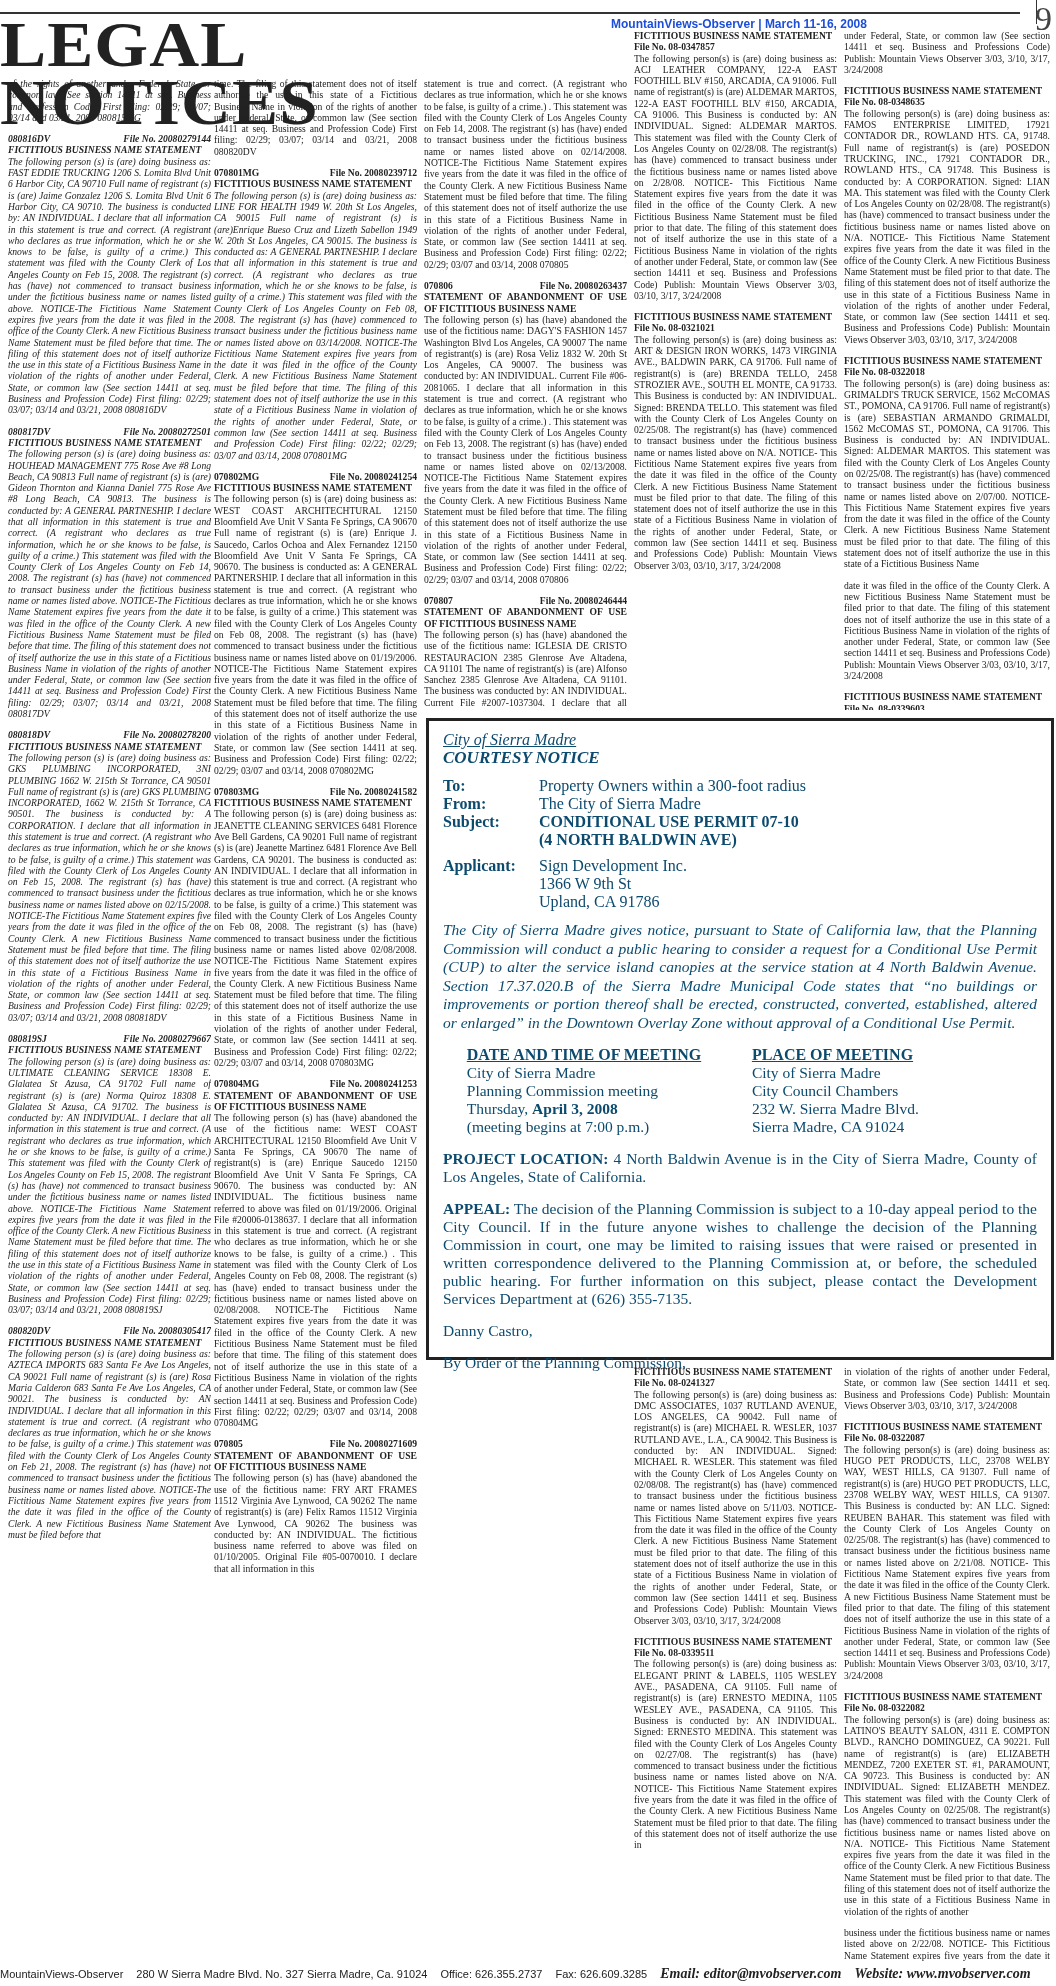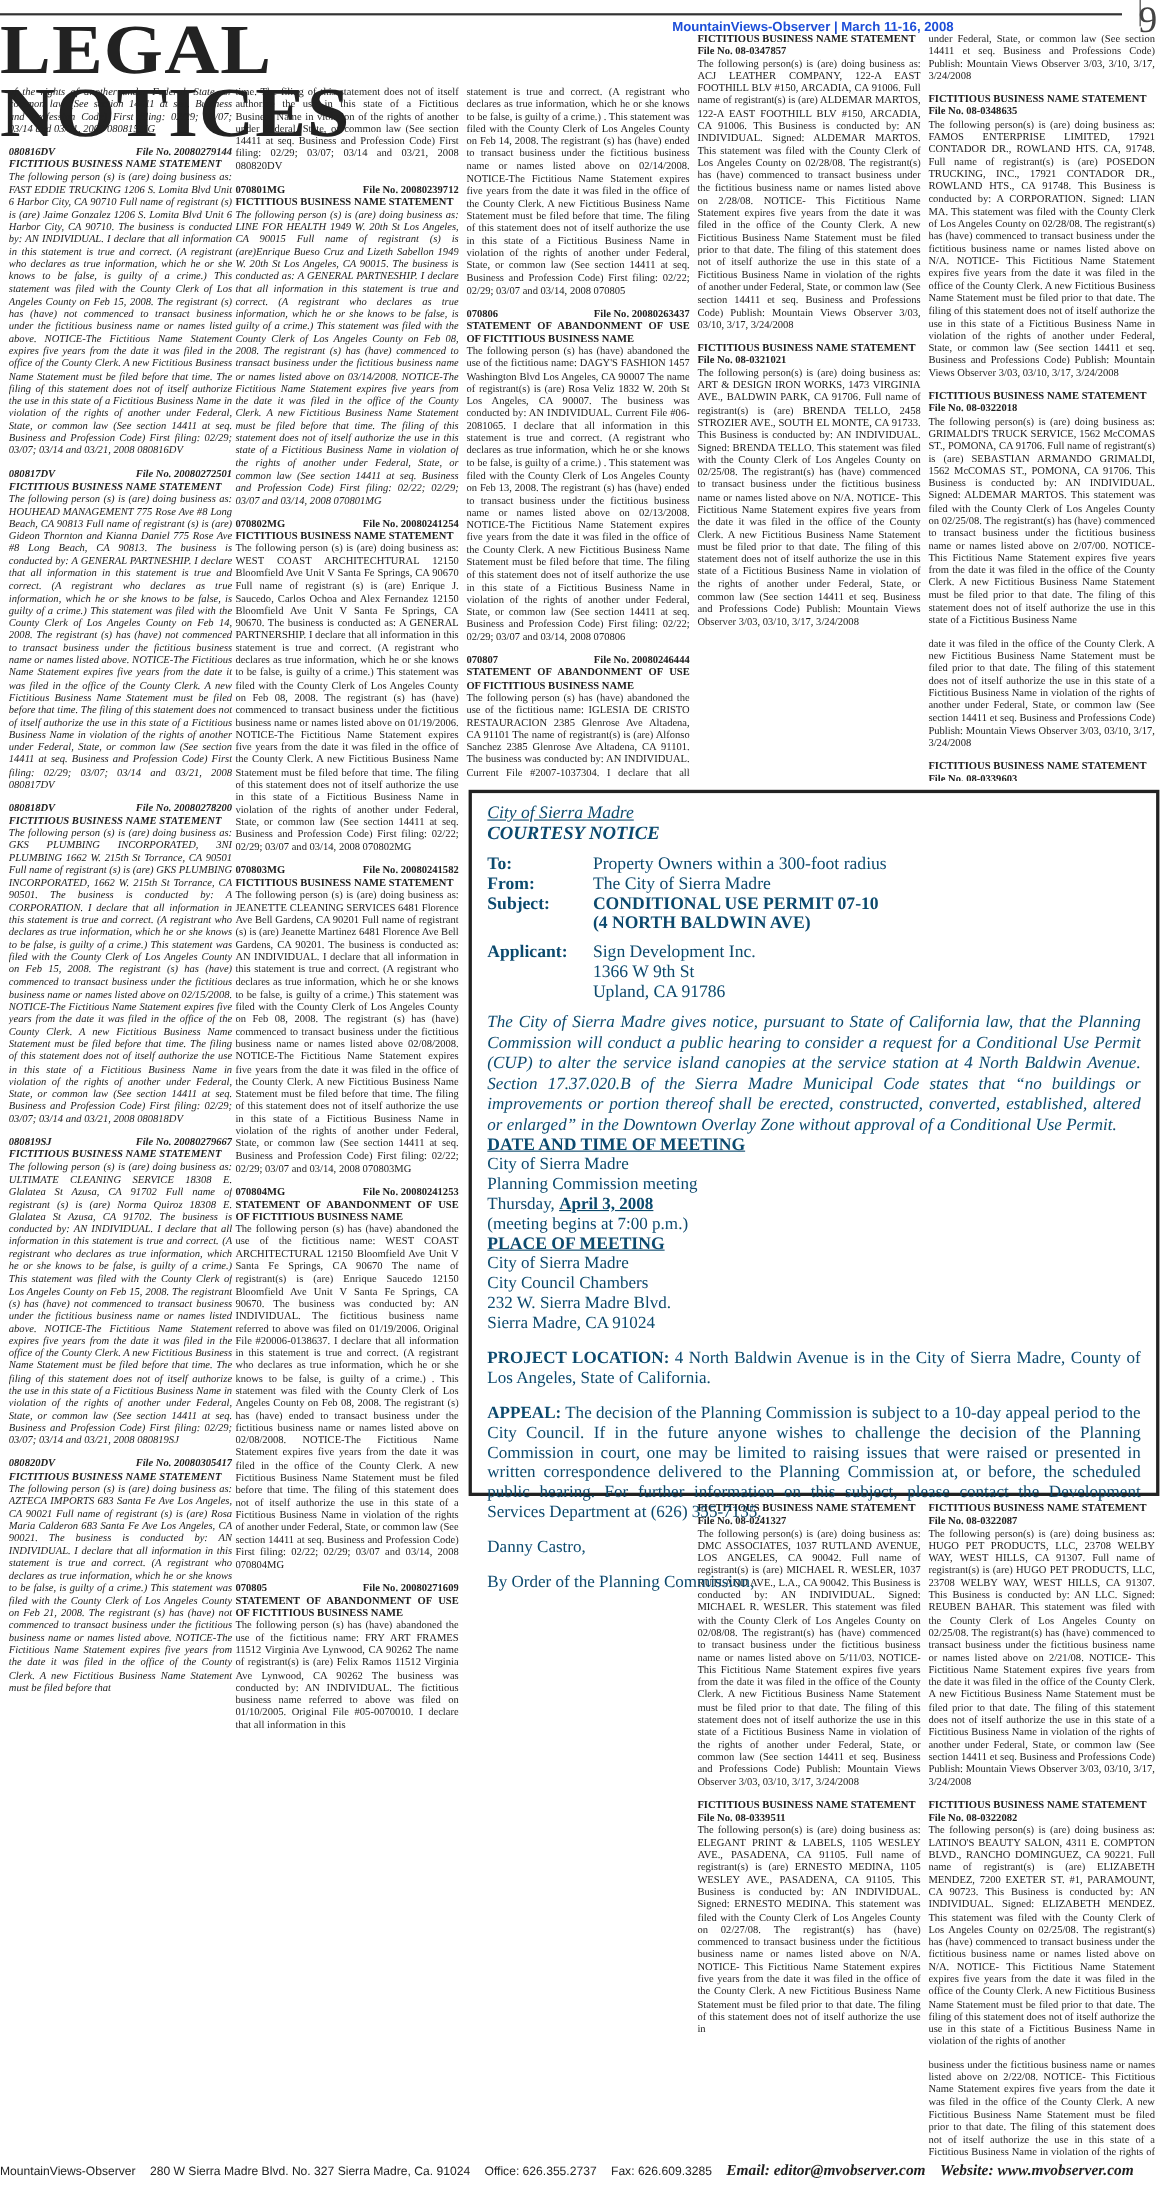--- a/index.html
+++ b/index.html
@@ -17,21 +17,21 @@
   .hd .fileno{float:right;}
   .it{font-style:italic;}
   .b{font-weight:bold;}
   .box{position:absolute;left:426px;top:718px;width:628px;height:642px;border:3px solid #222;box-sizing:border-box;padding:10px 14px;font-size:15.5px;line-height:18px;color:#0c4a6e;}
   .box .city{font-style:italic;text-decoration:underline;font-size:16px;}
   .box .courtesy{font-style:italic;font-weight:bold;font-size:17px;margin-bottom:10px;}
   .box table{border-collapse:collapse;}
   .box td{padding:0;vertical-align:top;font-size:16px;line-height:18px;}
   .box td.k{font-weight:bold;width:96px;}
   .box .intro{font-style:italic;margin-top:10px;font-size:15.5px;line-height:18.5px;text-align:justify;}
-  .mt{display:flex;justify-content:center;flex-direction:column;}
+  .mt{display:flex;justify-content:center;margin-top:14px;}
   .mt .h{font-weight:bold;text-decoration:underline;font-size:16px;}
   .box .para{margin-top:14px;text-align:justify;}
   .footer{position:absolute;left:0;top:1966px;width:1056px;height:20px;font-family:"Liberation Sans",sans-serif;font-size:11px;color:#222;white-space:nowrap;}
   .footer span{margin-right:10px;}
   .footer .em{font-family:"Liberation Serif",serif;font-style:italic;font-weight:bold;font-size:14px;}
 </style>
 </head>
 <body>
 
 <div class="topline"></div>
@@ -164,20 +164,23 @@
       <div class="hd">
         <div>FICTITIOUS BUSINESS NAME STATEMENT</div>
         <div>File No. 08-0339511</div>
       </div>
       <p>The following person(s) is (are) doing business as: ELEGANT PRINT &amp; LABELS, 1105 WESLEY AVE., PASADENA, CA 91105. Full name of registrant(s) is (are) ERNESTO MEDINA, 1105 WESLEY AVE., PASADENA, CA 91105. This Business is conducted by: AN INDIVIDUAL. Signed: ERNESTO MEDINA. This statement was filed with the County Clerk of Los Angeles County on 02/27/08. The registrant(s) has (have) commenced to transact business under the fictitious business name or names listed above on N/A. NOTICE- This Fictitious Name Statement expires five years from the date it was filed in the office of the County Clerk. A new Fictitious Business Name Statement must be filed prior to that date. The filing of this statement does not of itself authorize the use in</p>
     </div>
   </div>
 
 <div class="col" style="left:844px;top:1366px;width:206px;height:596px;">
     <div class="notice">
+      <p>in violation of the rights of another under Federal, State, or common law (See section 14411 et seq. Business and Professions Code) Publish: Mountain Views Observer 3/03, 03/10, 3/17, 3/24/2008</p>
+    </div>
+    <div class="notice">
       <div class="hd">
         <div>FICTITIOUS BUSINESS NAME STATEMENT</div>
         <div>File No. 08-0322087</div>
       </div>
       <p>The following person(s) is (are) doing business as: HUGO PET PRODUCTS, LLC, 23708 WELBY WAY, WEST HILLS, CA 91307. Full name of registrant(s) is (are) HUGO PET PRODUCTS, LLC, 23708 WELBY WAY, WEST HILLS, CA 91307. This Business is conducted by: AN LLC. Signed: REUBEN BAHAR. This statement was filed with the County Clerk of Los Angeles County on 02/25/08. The registrant(s) has (have) commenced to transact business under the fictitious business name or names listed above on 2/21/08. NOTICE- This Fictitious Name Statement expires five years from the date it was filed in the office of the County Clerk. A new Fictitious Business Name Statement must be filed prior to that date. The filing of this statement does not of itself authorize the use in this state of a Fictitious Business Name in violation of the rights of another under Federal, State, or common law (See section 14411 et seq. Business and Professions Code) Publish: Mountain Views Observer 3/03, 03/10, 3/17, 3/24/2008</p>
     </div>
     <div class="notice">
       <div class="hd">
         <div>FICTITIOUS BUSINESS NAME STATEMENT</div>
         <div>File No. 08-0322082</div>
@@ -218,21 +221,21 @@
           </td>
         </tr>
   </tbody>
     </table>
   <div class="intro">The City of Sierra Madre gives notice, pursuant to State of California law, that the Planning Commission will conduct a public hearing to consider a request for a Conditional Use Permit (CUP) to alter the service island canopies at the service station at 4 North Baldwin Avenue. Section 17.37.020.B of the Sierra Madre Municipal Code states that “no buildings or improvements or portion thereof shall be erected, constructed, converted, established, altered or enlarged” in the Downtown Overlay Zone without approval of a Conditional Use Permit.</div>
   <div class="mt">
     <div style="width:48%;">
       <div class="h">DATE AND TIME OF MEETING</div>
       <div>City of Sierra Madre</div>
       <div>Planning Commission meeting</div>
-      <div><span>Thursday, </span><span style="font-weight:bold;text-decoration:underline;">April 3, 2008</span></div>
+      <div><span>Thursday, </span><span style="font-weight:bold;">April 3, 2008</span></div>
       <div>(meeting begins at 7:00 p.m.)</div>
     </div>
     <div style="width:44%;">
       <div class="h">PLACE OF MEETING</div>
       <div>City of Sierra Madre</div>
       <div>City Council Chambers</div>
       <div>232 W. Sierra Madre Blvd.</div>
       <div>Sierra Madre, CA  91024</div>
     </div>
   </div>

